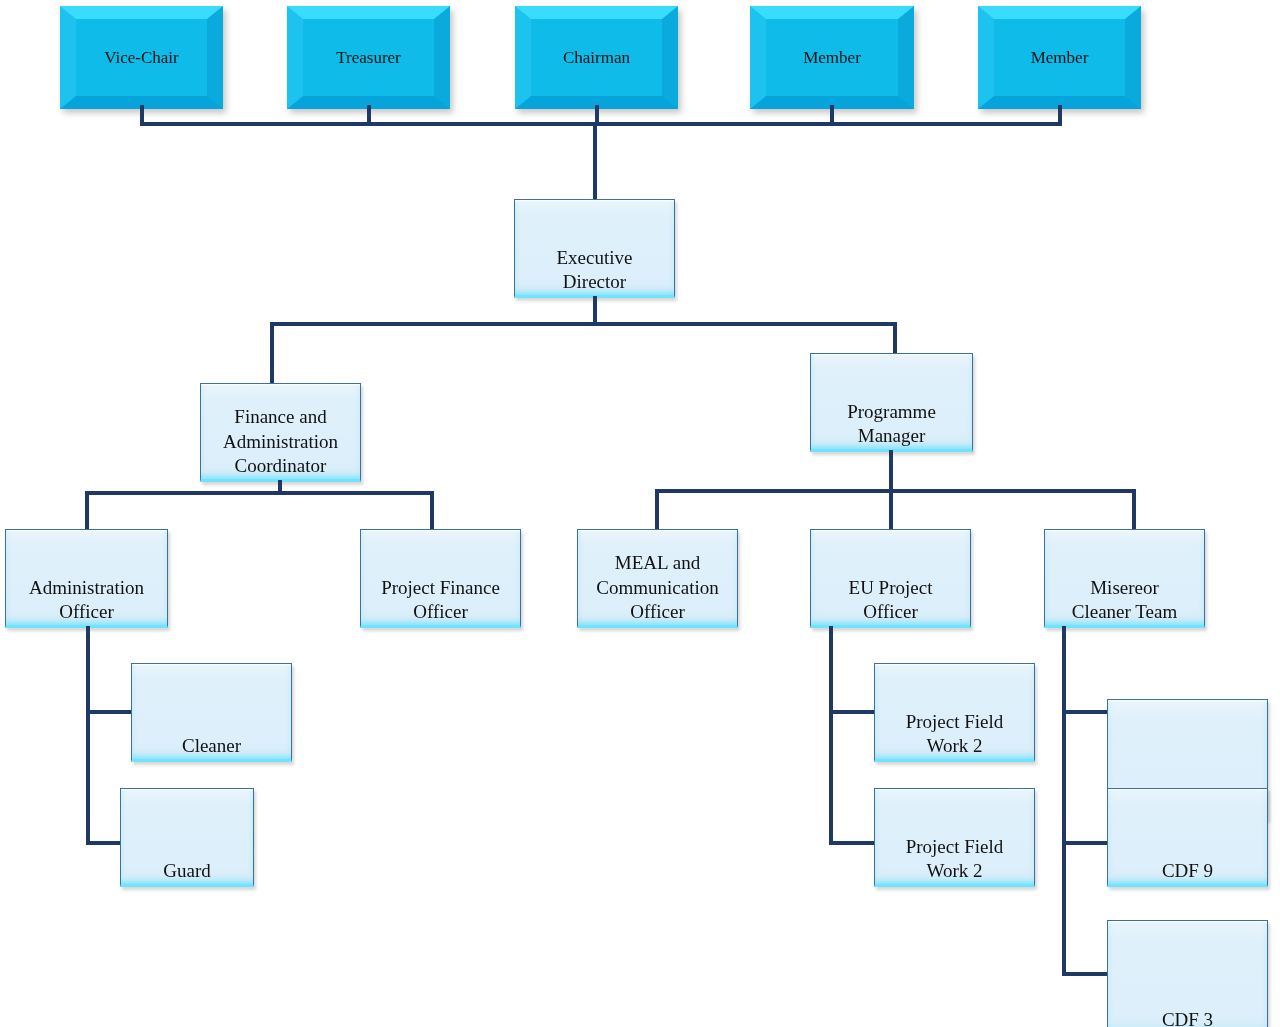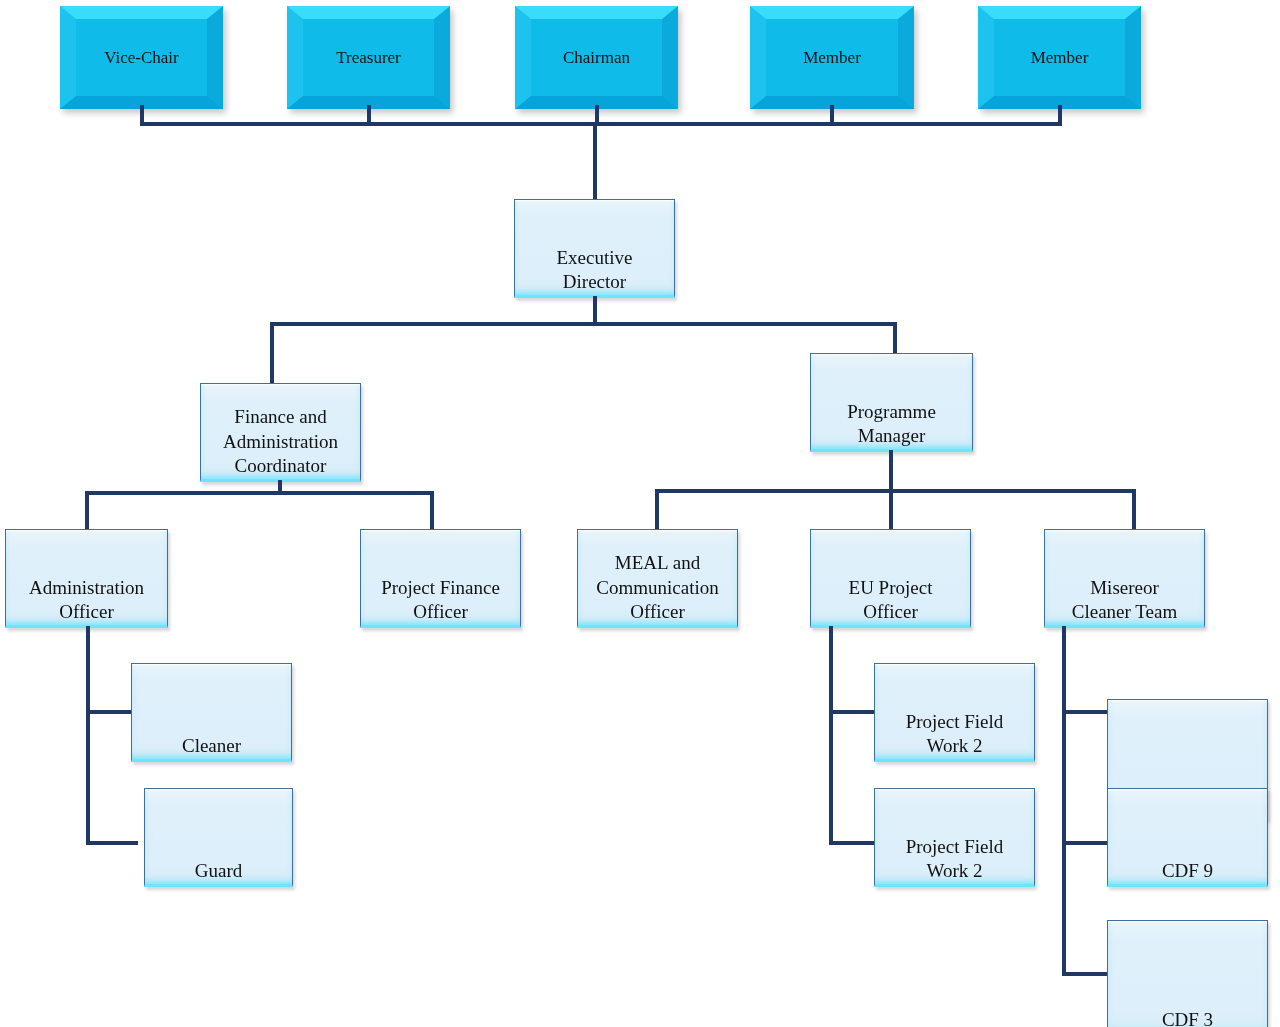--- a/index.html
+++ b/index.html
@@ -200,21 +200,21 @@
     </span>
   </div>
 
   <div class="conn conn-v" style="left:86px; top:626px; height:219px;"></div>
   <div class="conn conn-h shadowed" style="left:86px; top:710px; width:52px;"></div>
   <div class="conn conn-h shadowed" style="left:86px; top:841px; width:52px;"></div>
 
   <div class="node-staff" style="left:131px; top:663px; width:161px; height:99px;">
     <span class="label">Cleaner</span>
   </div>
-  <div class="node-staff" style="left:144px; top:788px; width:149px; height:99px;">
+  <div class="node-staff" style="left:120px; top:788px; width:134px; height:99px;">
     <span class="label">Guard</span>
   </div>
 
   <div class="conn conn-v" style="left:829px; top:626px; height:219px;"></div>
   <div class="conn conn-h shadowed" style="left:829px; top:710px; width:52px;"></div>
   <div class="conn conn-h shadowed" style="left:829px; top:841px; width:52px;"></div>
 
   <div class="node-staff" style="left:874px; top:663px; width:161px; height:99px;">
     <span class="label">
       <span>Project Field</span><br>

